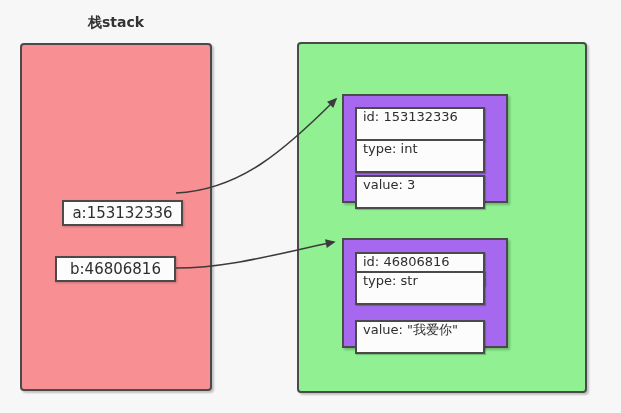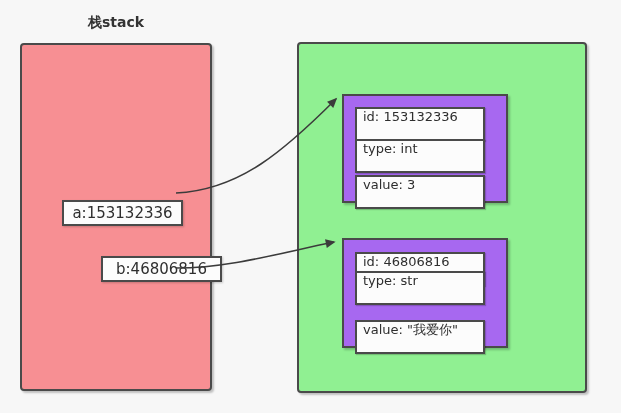--- a/index.html
+++ b/index.html
@@ -49,21 +49,21 @@
     height: 26px;
     background: var(--box-fill);
     border: 2px solid var(--border);
     box-shadow: 1px 1px 2px rgba(0,0,0,0.2);
     display: flex;
     align-items: center;
     justify-content: center;
     font-size: 15px;
   }
   .var-box.var-a { left: 62px; top: 180px; margin-top: 20px; }
-  .var-box.var-b { left: 55px; top: 256px; margin-left: 46px; }
+  .var-box.var-b { left: 55px; top: 256px; }
   .heap-object {
     position: absolute;
     width: 166px;
     background: var(--object-fill);
     border: 2px solid var(--border);
     box-shadow: 2px 2px 2px rgba(0,0,0,0.22);
   }
   .heap-object.obj-1 { left: 342px; top: 94px;  height: 109px; }
   .heap-object.obj-2 { left: 342px; top: 238px; height: 110px; padding-left: 16px; }
   .obj-row {

